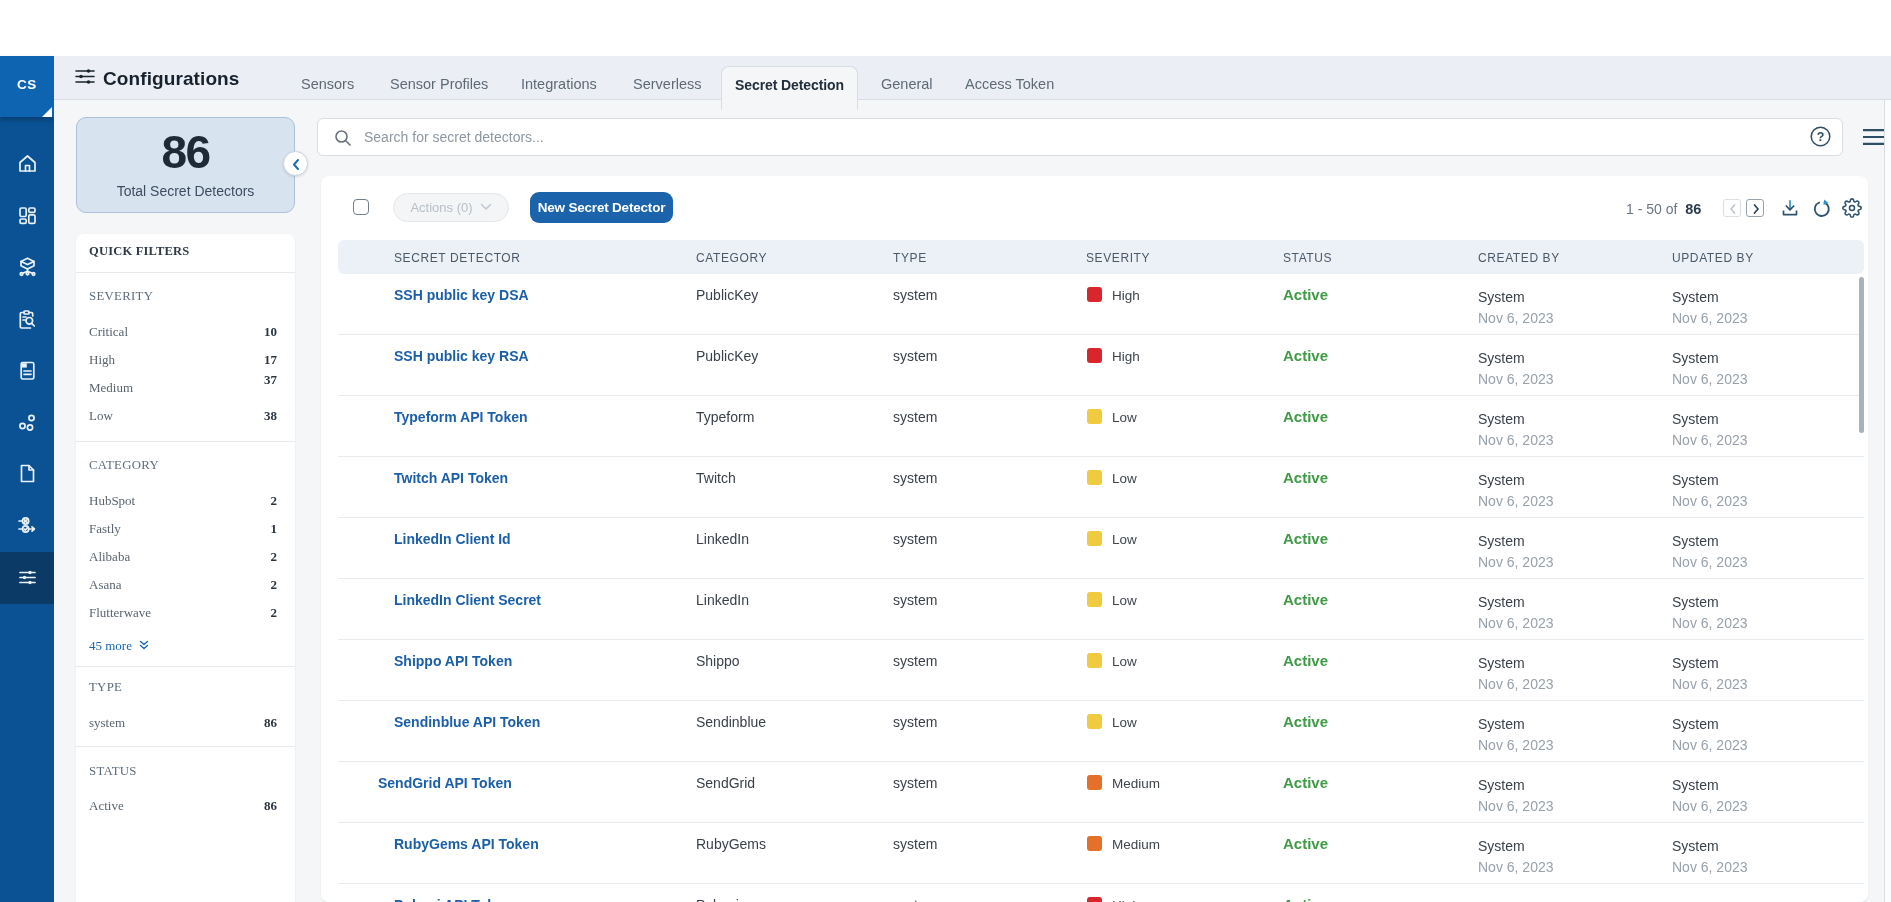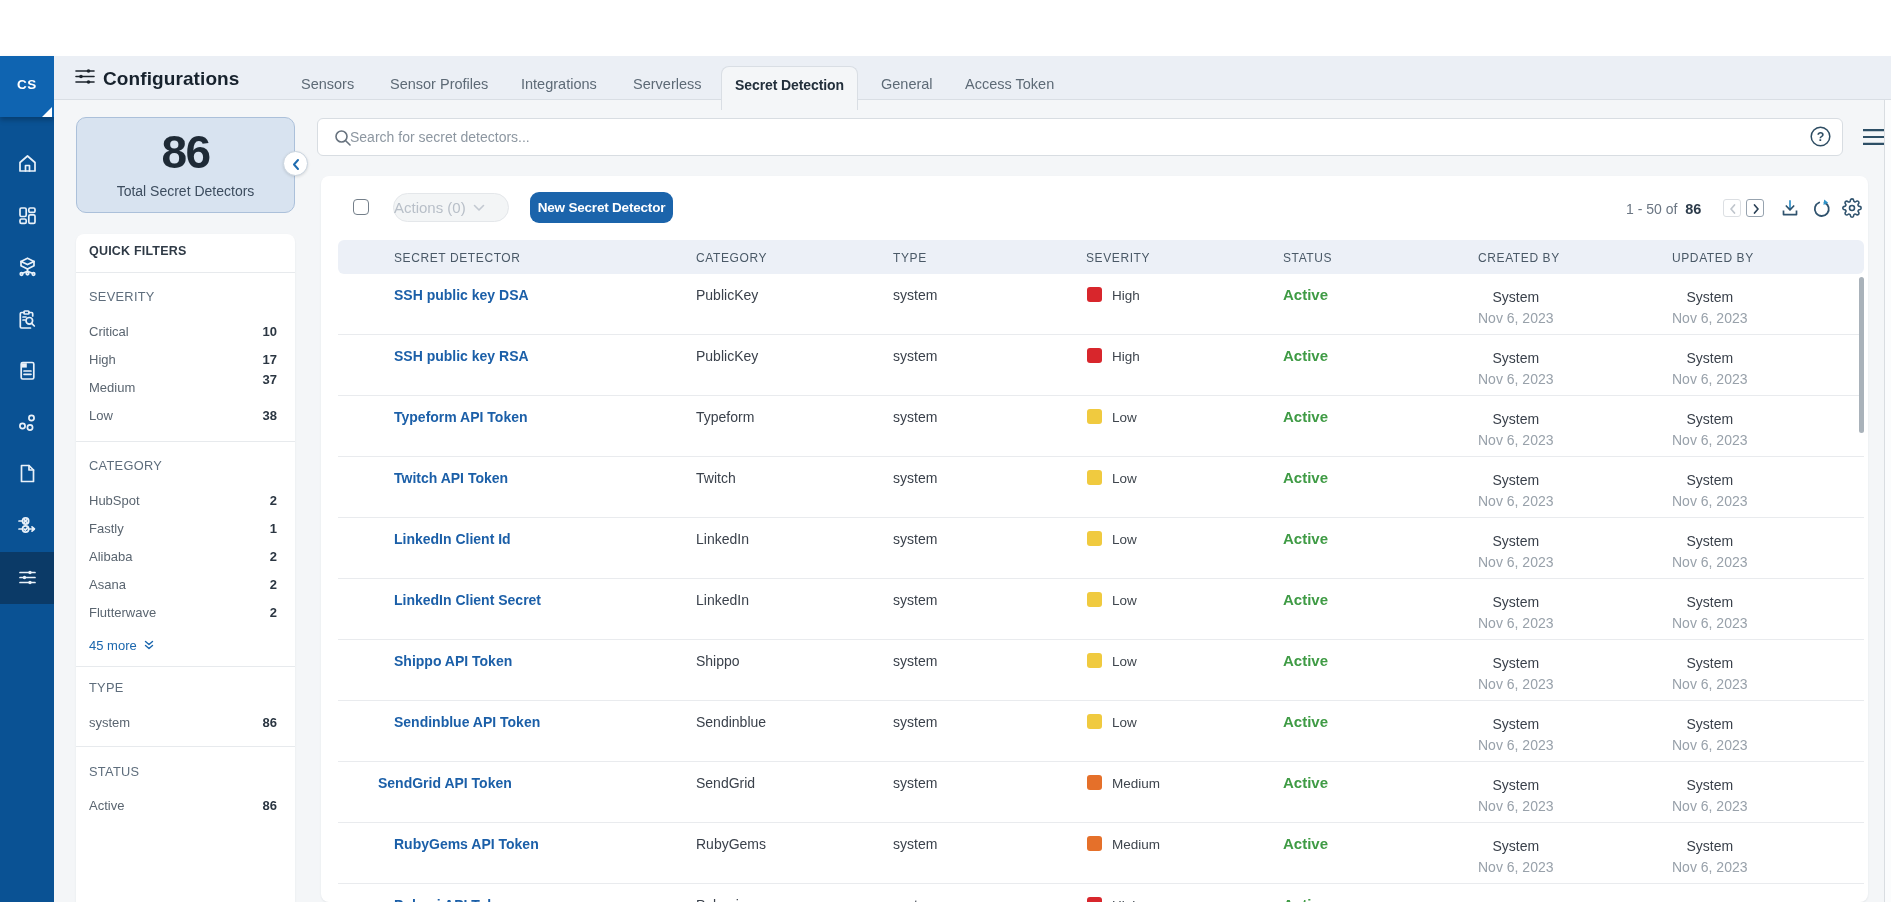--- a/index.html
+++ b/index.html
@@ -20,52 +20,52 @@
 .tab { position:absolute; top:76px; font-size:14.5px; color:#5d6a76; }
 #activetab { left:721px; top:66px; width:137px; height:44px; background:#f4f6f8; border:1px solid #d9dee4; border-bottom:none; border-radius:8px 8px 0 0; z-index:3; text-align:center; }
 #activetab span { display:inline-block; margin-top:10px; font-size:14px; font-weight:bold; letter-spacing:-.1px; color:#222f3b; }
 
 
 #content { left:54px; top:100px; width:1837px; height:802px; background:#f4f6f8; }
 #rdrawer { left:1884px; top:100px; width:7px; height:802px; background:#fbfcfd; border-left:1px solid #d9dde1; }
 
 
 #search { left:317px; top:118px; width:1526px; height:38px; background:#fff; border:1px solid #d8dde2; border-radius:6px; }
-#search .ph { position:absolute; left:32px; top:10px; font-size:14px; color:#8d97a1; }
+#search .ph { position:absolute; left:46px; top:10px; font-size:14px; color:#8d97a1; }
 #qmark { left:1810px; top:126px; width:21px; height:21px; }
 #topham { left:1863px; top:129px; width:21px; height:16px; }
 
 
 #bluecard { left:76px; top:117px; width:219px; height:96px; background:#d8e3f0; border:1px solid #abc0da; border-radius:10px; }
 #bluecard .num { position:absolute; left:0; top:7px; width:100%; text-align:center; font-size:46px; font-weight:bold; color:#1e2a36; letter-spacing:-1.5px; }
 #bluecard .lbl { position:absolute; left:0; top:65px; width:100%; text-align:center; font-size:14px; color:#3d4d5f; }
 #collapse { left:283px; top:151px; width:25px; height:25px; background:#fff; border:1px solid #c9d4df; border-radius:50%; box-shadow:0 1px 3px rgba(0,0,0,.12); }
-#filters { left:76px; top:234px; width:219px; height:668px; background:#fff; border-radius:8px 8px 0 0; box-shadow:0 1px 2px rgba(40,50,60,.08); }
+#filters { left:76px; top:234px; width:219px; height:668px; background:#fff; border-radius:8px 8px 0 0; box-shadow:0 1px 2px rgba(40,50,60,.08);font-family:Liberation Serif, serif; }
 .fdiv { position:absolute; left:0; width:219px; border-top:1px solid #e7eaed; }
 .ftitle { position:absolute; left:13px; font-size:12.5px; font-weight:bold; color:#2f3a46; letter-spacing:.2px; }
 .fsec { position:absolute; left:13px; font-size:12.8px; color:#5e6d7c; letter-spacing:.3px; }
 .flbl { position:absolute; left:13px; font-size:13px; color:#5a6570; }
 .fnum { position:absolute; right:18px; font-size:13px; font-weight:bold; color:#2b3642; }
 #more45 { position:absolute; left:13px; font-size:13px; color:#1a66ad;text-align:center; }
 
 
 #card { left:321px; top:176px; width:1547px; height:726px; background:#fff; border-radius:8px; box-shadow:0 1px 2px rgba(40,50,60,.08); overflow:hidden; }
 #cb { position:absolute; left:32px; top:23px; width:16px; height:16px; border:1.6px solid #747f8a; border-radius:4px; background:#fff; }
-#actbtn { position:absolute; left:72px; top:17px; width:116px; height:29px; background:#f3f5f6; border:1px solid #e4e7ea; border-radius:15px; color:#b8bfc8; font-size:15px; text-align:left; line-height:27px; }
+#actbtn { position:absolute; left:72px; top:17px; width:116px; height:29px; background:#f3f5f6; border:1px solid #e4e7ea; border-radius:15px; color:#b8bfc8; font-size:13px; text-align:center; line-height:27px; }
 #newbtn { position:absolute; left:209px; top:16px; width:143px; height:31px; background:#1b64ab; border-radius:9px; color:#fff; font-size:13.5px; font-weight:bold; letter-spacing:-.2px; text-align:center; line-height:31px; }
 #pagtxt { position:absolute; left:1305px; top:25px; font-size:14px; color:#6b7683; }
 #pagtxt b { color:#2c3b4a; font-size:14.5px; }
 .pbox { position:absolute; top:23px; width:18px; height:18px; border-radius:3px; background:#fff; }
 #pprev { left:1402px; border:1px solid #dcdfe3; }
 #pnext { left:1425px; border:1px solid #97a3af; }
 .ticon { position:absolute; top:22px; width:20px; height:20px; }
 #thead { position:absolute; left:17px; top:64px; width:1526px; height:34px; background:#ecf0f7; border-radius:6px; }
 .th { position:absolute; top:11px; font-size:12px; color:#4a5967; letter-spacing:.6px; }
 #tbody { position:absolute; left:17px; top:98px; width:1526px; }
-.row { position:relative; height:61px; border-bottom:1px solid #e9ebee;text-align:center; }
+.row { position:relative; height:61px; border-bottom:1px solid #e9ebee; }
 .c { position:absolute; top:13px; font-size:14px; color:#3a414b; }
 .lnk { position:absolute; top:13px; font-size:14px; font-weight:bold; color:#1b5fa8; }
 .sq { position:absolute; top:13px; width:15px; height:15px; border-radius:3px; }
 .sevt { position:absolute; top:14px; font-size:13.5px; color:#3f464e; }
 .act { position:absolute; top:12px; font-size:15px; font-weight:bold; color:#3f9b45; }
 .two { position:absolute; top:13px; font-size:14px; color:#3a414b; line-height:21px; }
 .two .d { color:#98a1aa; }
 #vscroll { position:absolute; left:1538px; top:101px; width:5px; height:156px; background:#a9b2ba; border-radius:3px; }
 </style></head><body>
 <div id="sidebar" class="abs">

